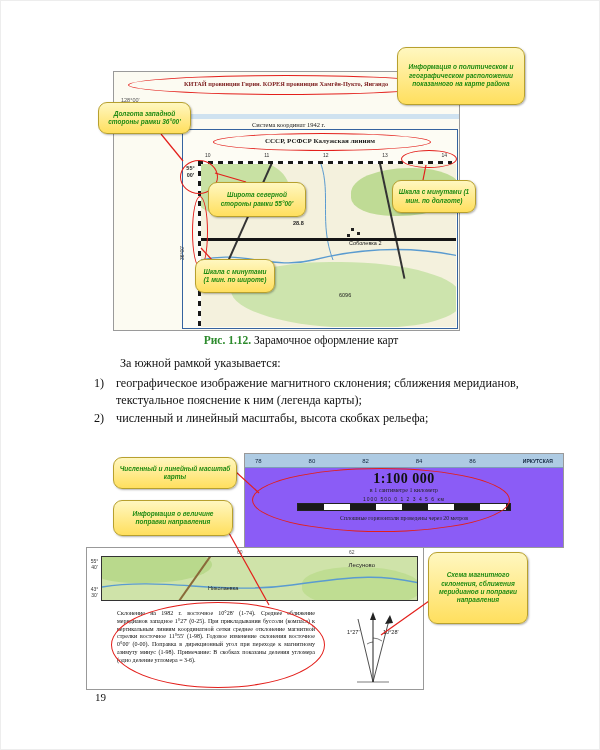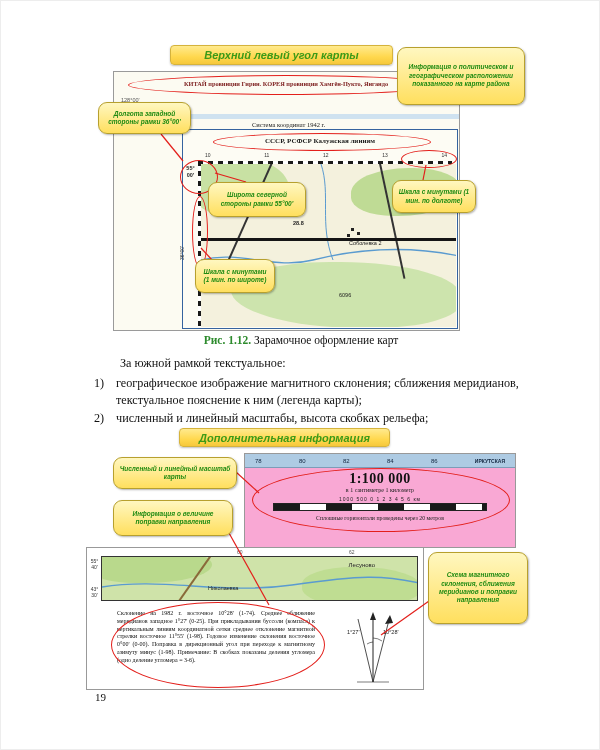--- a/index.html
+++ b/index.html
@@ -78,22 +78,22 @@
            font-size:11.5px;color:#111;}
   .cap-label{font-weight:bold;color:#2e8b2e;}
   #bodytext{position:absolute;left:93px;top:354px;width:438px;font-size:12.2px;
             line-height:1.45;color:#111;}
   #body-intro{text-indent:26px;margin:0 0 2px 0;}
   .li{display:flex;}
   .li .num{width:22px;flex:none;}
   .li .txt{flex:1;}
 
   
-  #fig2-strip{position:absolute;left:243px;top:452px;width:272px;height:95px;
-              background:#f9a8d4;border:1px solid #999;box-sizing:border-box;}
+  #fig2-strip{position:absolute;left:243px;top:452px;width:320px;height:95px;
+              background:#8b5cf6;border:1px solid #999;box-sizing:border-box;}
   .strip-ruler{height:13px;background:#aecbe3;display:flex;align-items:center;
                justify-content:space-between;padding:0 10px;
                font:6px "Liberation Sans",sans-serif;color:#12263f;border-bottom:1px solid #7d9cb8;}
   .strip-region{font:bold 5px "Liberation Sans",sans-serif;color:#12263f;}
   .strip-scale{text-align:center;font:bold 14px "Liberation Serif",serif;letter-spacing:.5px;margin-top:3px;color:#111;}
   .strip-note{text-align:center;font:6px "Liberation Serif",serif;color:#222;}
   .strip-ticks{text-align:center;font:5px "Liberation Sans",sans-serif;letter-spacing:1px;color:#222;margin-top:3px;}
   .strip-bar{margin:1px auto 0;width:212px;height:6px;border:1px solid #222;
              background:repeating-linear-gradient(90deg,#1a1a1a 0 26px,#ffffff 26px 52px);}
   .strip-contours{text-align:center;font:5.8px "Liberation Serif",serif;color:#222;margin-top:4px;}
@@ -114,23 +114,20 @@
   #m2-diagram{position:absolute;left:240px;top:56px;width:90px;height:84px;}
   #m2-oval{left:24px;top:54px;width:212px;height:84px;}
 
   #page-number{position:absolute;left:94px;top:690px;font-size:11px;color:#111;}
 </style>
 </head>
 <body>
 
 <div class="page">
 
-  <div class="banner" id="banner1">
-    <span>Верхний левый угол карты</span>
-  </div>
 
   <div id="fig1">
     <div id="f1-header">КИТАЙ провинции Гирин. КОРЕЯ провинции Хамгён-Пукто, Янгандо</div>
     <div class="red-oval" id="f1-header-oval"></div>
     <div id="f1-lon">128°00'</div>
     <div id="f1-lat">45°00'</div>
     <div id="f1-bluebar"></div>
     <div id="f1-system">Система координат 1942 г.</div>
 
     <div id="f1-inner">
@@ -191,34 +188,31 @@
   <div class="callout" id="co-minlat">
     <span>Шкала с минутами (1 мин. по широте)</span>
   </div>
 
   <div id="caption">
     <span class="cap-label">Рис. 1.12.</span>
     <span>Зарамочное оформление карт</span>
   </div>
 
   <div id="bodytext">
-    <p id="body-intro">За южной рамкой текстуальное:</p>
+    <p id="body-intro">За южной рамкой указывается:</p>
     <div class="li">
       <span class="num">1)</span>
       <span class="txt">географическое изображение магнитного склонения; сближения меридианов, текстуальное пояснение к ним (легенда карты);</span>
     </div>
     <div class="li">
       <span class="num">2)</span>
       <span class="txt">численный и линейный масштабы, высота скобках рельефа;</span>
     </div>
   </div>
 
-  <div class="banner" id="banner2">
-    <span>Дополнительная информация</span>
-  </div>
 
   <div id="fig2-strip">
     <div class="strip-ruler">
       <span>78</span>
       <span>80</span>
       <span>82</span>
       <span>84</span>
       <span>86</span>
       <span class="strip-region">ИРКУТСКАЯ</span>
     </div>

